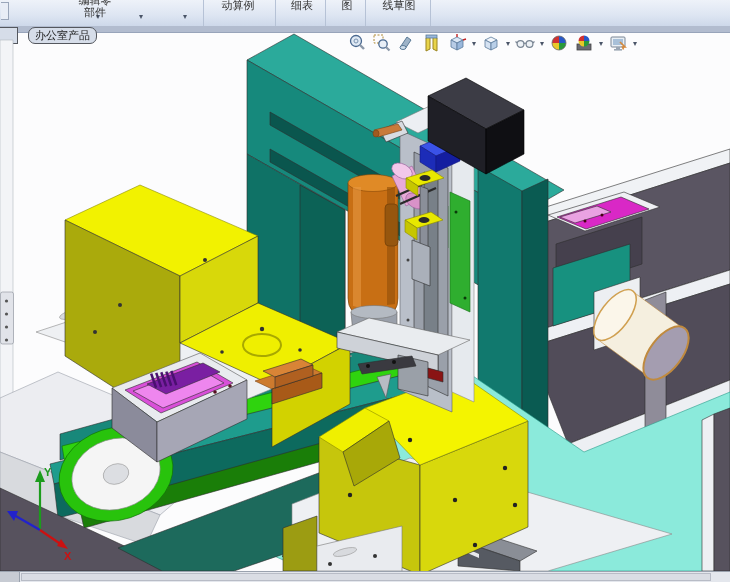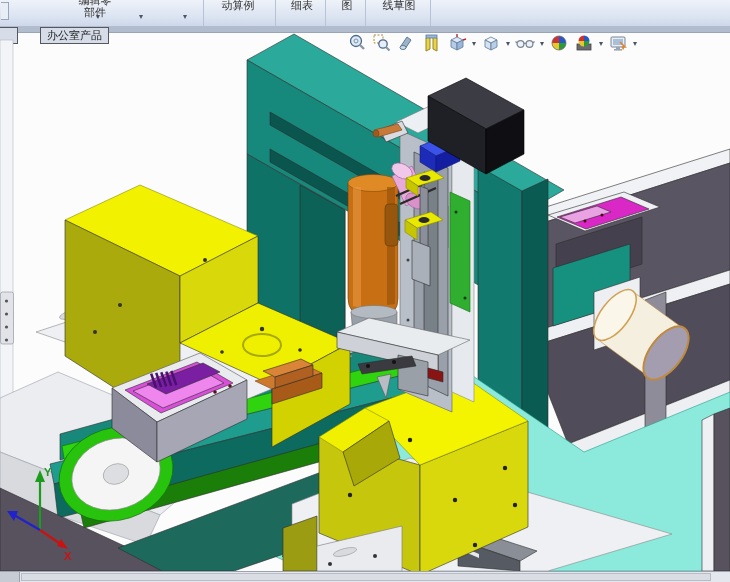--- a/index.html
+++ b/index.html
@@ -14,21 +14,21 @@
   .tb-caret{position:absolute;font-size:8px;color:#4a5568;line-height:8px;}
   .tb-two{position:absolute;text-align:center;font-size:11px;line-height:12px;color:#333;}
   .tb-lbl{position:absolute;top:-2px;text-align:center;font-size:11px;color:#333;white-space:nowrap;}
 
   
   .viewport{position:absolute;left:0;top:26px;width:730px;height:545px;background:#fcfcfd;}
   .doc-strip{position:absolute;left:0;top:0;width:730px;height:6px;background:#b2bccf;border-bottom:1px solid #98a4ba;}
   .doc-tab{position:absolute;top:1px;height:15px;border:1px solid #54575e;background:#d6dde9;
     font-size:11px;line-height:15px;padding:0 6px;color:#1c1c1c;white-space:nowrap;}
   .doc-tab.partial{left:-8px;width:24px;padding:0;}
-  .doc-tab.main{left:40px;}
+  .doc-tab.main{left:28px;border-radius:7px;}
 
   
   .headsup{position:absolute;left:345px;top:4px;height:26px;display:flex;align-items:center;gap:1px;}
   .hu-btn{width:24px;height:24px;display:flex;align-items:center;justify-content:center;border-radius:3px;}
   .hu-caret{font-size:8px;color:#4a5568;width:8px;text-align:center;}
 
   .scene{position:absolute;left:0;top:0;width:730px;height:545px;}
 
   
   .hscroll{position:absolute;left:0;top:571px;width:730px;height:11px;background:#e4e7ed;border-top:1px solid #9aa2ae;box-sizing:border-box;}

